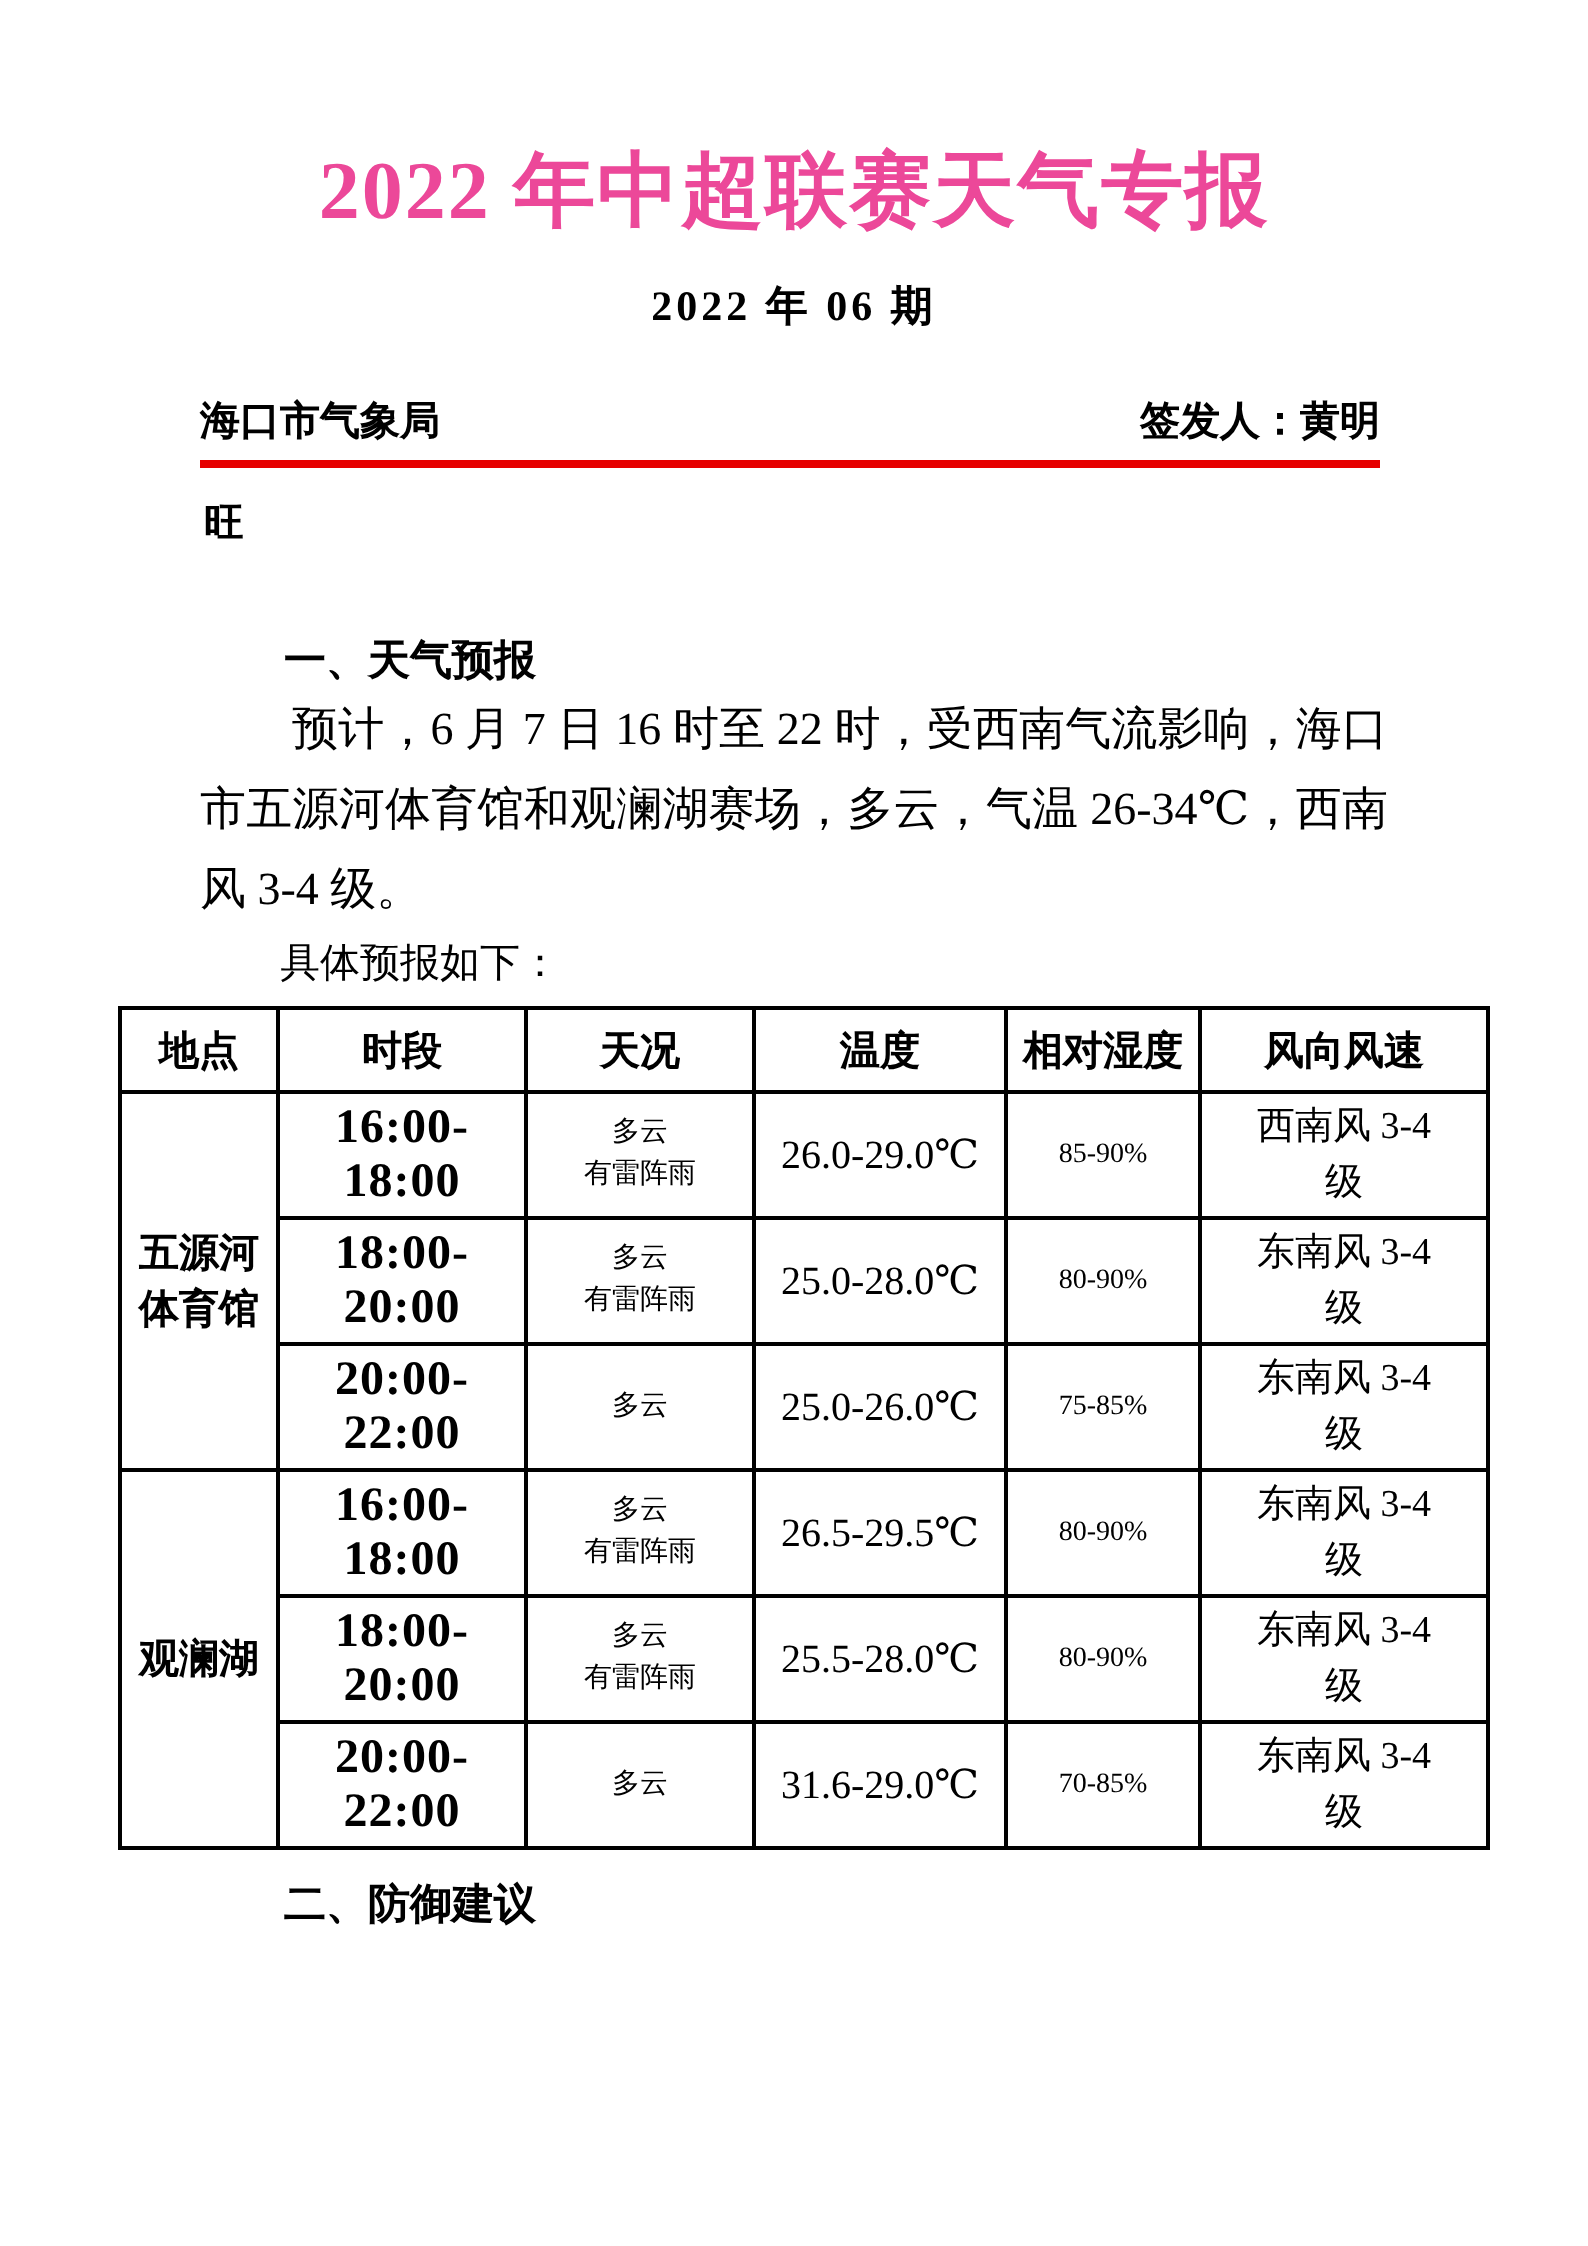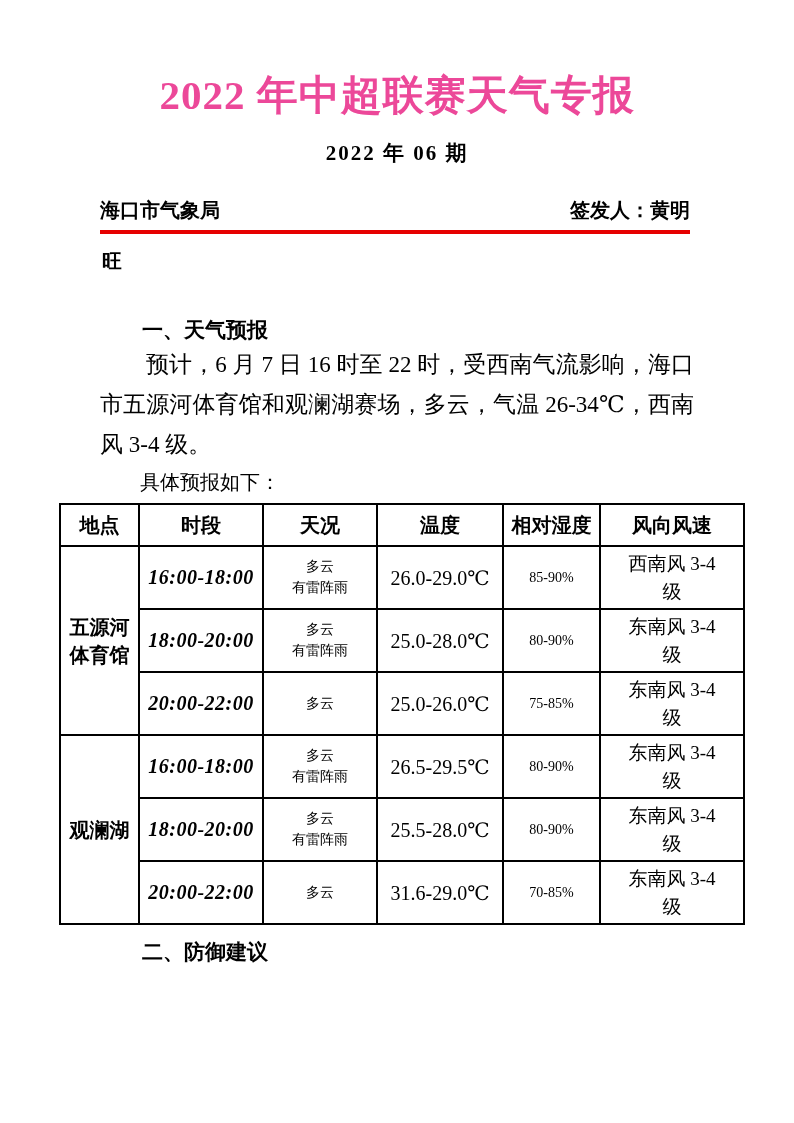--- a/index.html
+++ b/index.html
@@ -87,21 +87,21 @@
     vertical-align: middle;
     overflow: hidden;
   }
   table.forecast th {
     height: 42px;
     font-size: 20px;
     font-weight: bold;
   }
   table.forecast td { height: 63px; }
   td.loc-cell  { font-size: 20px; font-weight: bold; white-space: pre-line; line-height: 1.4; }
-  td.time-cell { font-size: 20px; font-weight: bold; letter-spacing: 0.5px; font-style: italic; }
+  td.time-cell { font-size: 24px; font-weight: bold; letter-spacing: 0.5px; }
   td.sky-cell  { font-size: 14px; white-space: pre-line; line-height: 1.45; }
   td.temp-cell { font-size: 20px; }
   td.hum-cell  { font-size: 14px; }
   td.wind-cell {
     font-size: 19px;
     text-align: left;
     padding-left: 8px;
     white-space: pre-line;
     line-height: 1.45;
     vertical-align: top;

